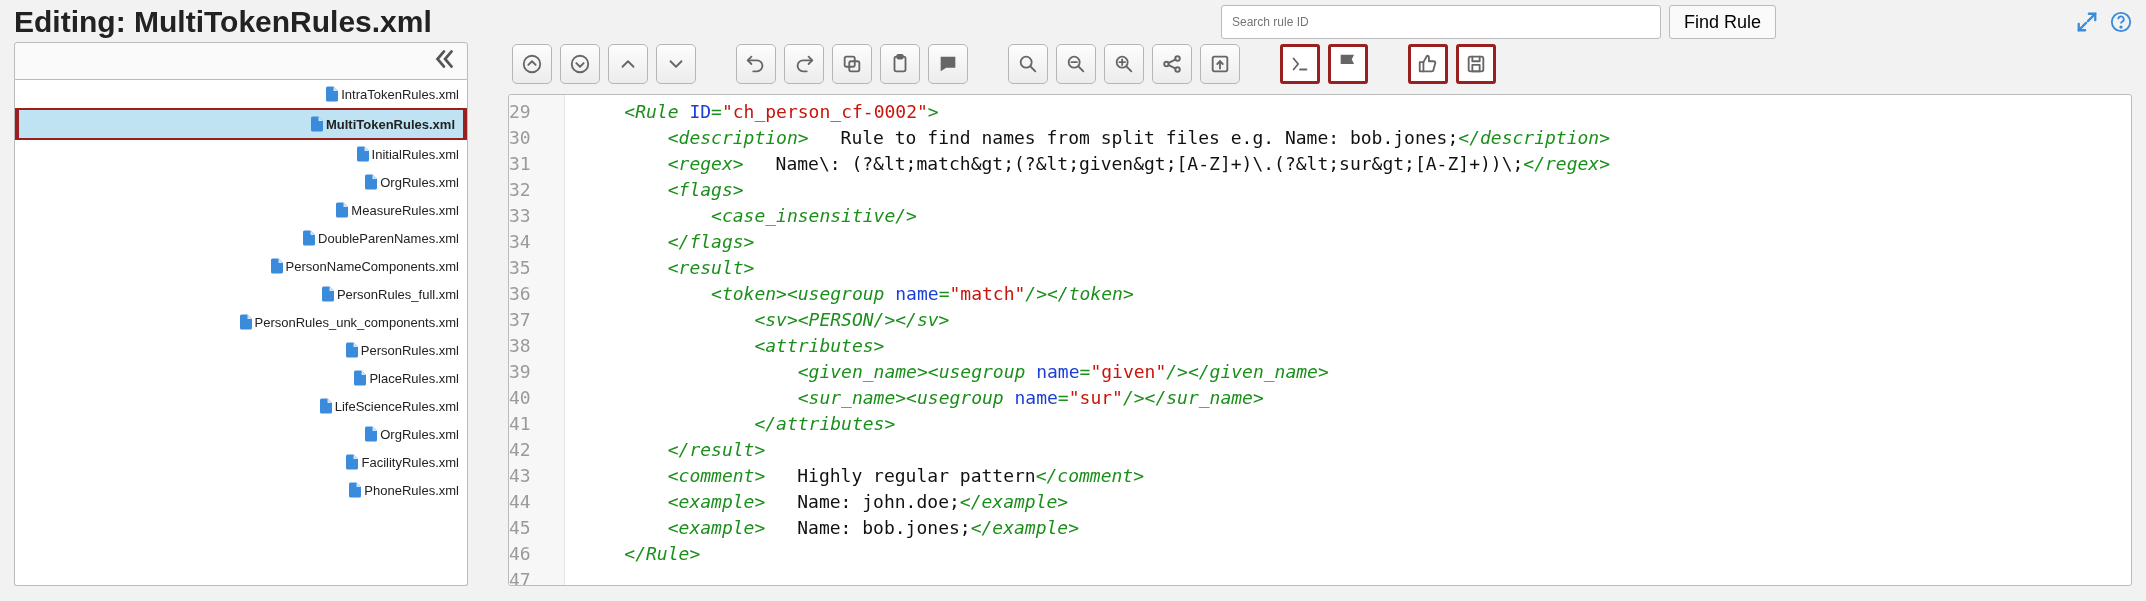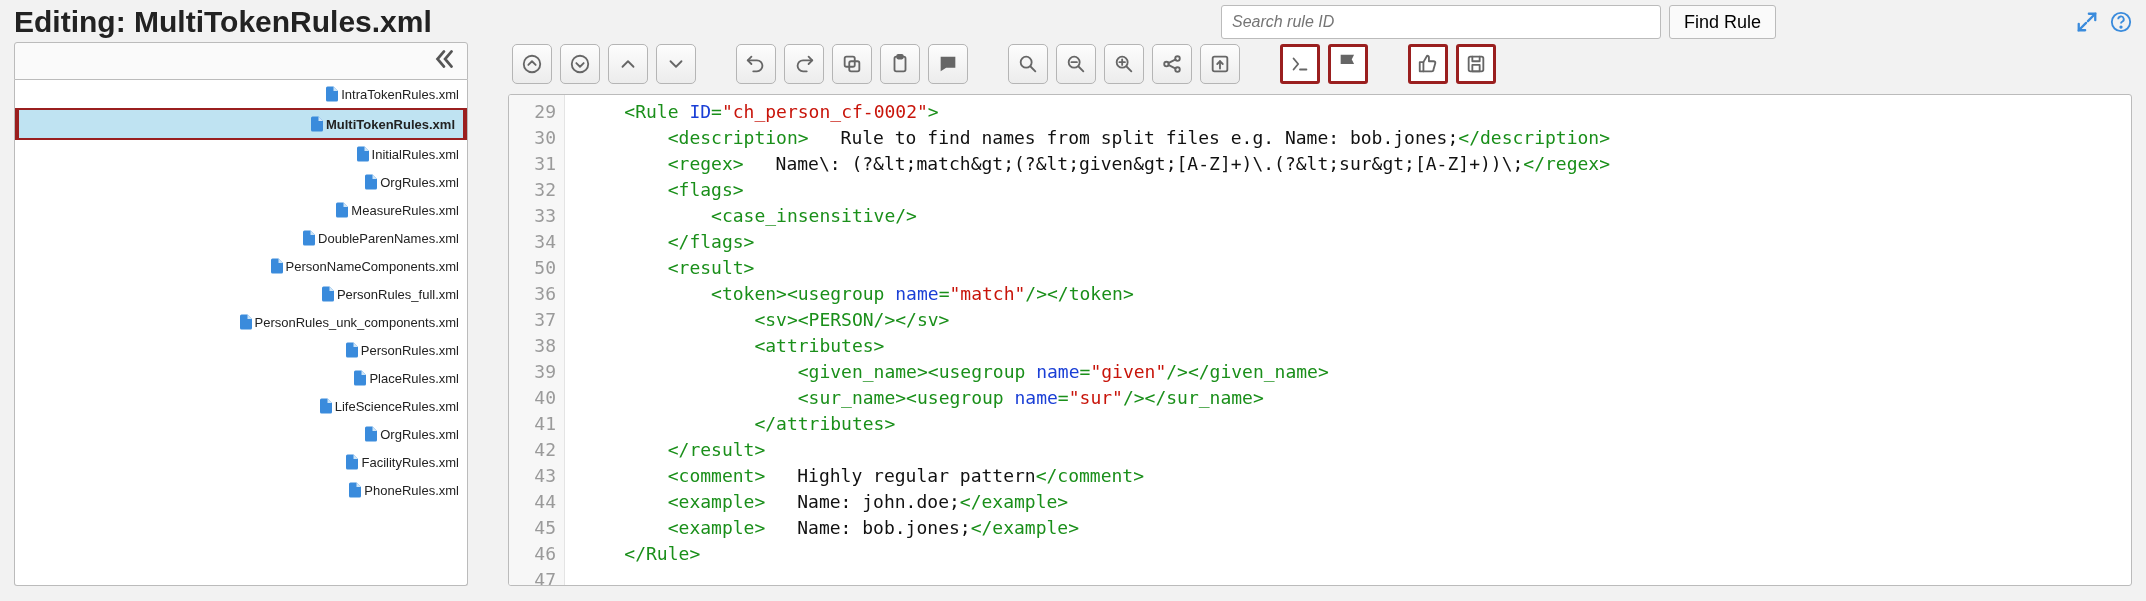--- a/index.html
+++ b/index.html
@@ -1,42 +1,42 @@
 <!DOCTYPE html>
 <html><head>
 <meta charset="utf-8">
 <style>
   * { box-sizing: border-box; }
   html, body { margin:0; padding:0; font-family: Arial, Helvetica, sans-serif; font-size:18px; background:#f5f5f5; color:#222; }
   .app { width:2146px; height:601px; background:#f2f2f2; position:relative; overflow:hidden; }
   .header { display:flex; align-items:center; padding:6px 14px 4px 14px; height:42px; }
   .header-title { font-size:30px; font-weight:bold; white-space:nowrap; }
   .header-spacer { flex:1; }
-  .search-box { width:440px; height:34px; border:1px solid #bbb; border-radius:3px; padding:4px 10px; font-size:16px; background:#fff;font-style:italic; }
+  .search-box { width:440px; height:34px; border:1px solid #bbb; border-radius:3px; padding:4px 10px; font-size:12px; background:#fff; }
   .find-button { height:34px; padding:0 14px; margin-left:8px; border:1px solid #bbb; background:#fafafa; border-radius:3px; font-size:18px; cursor:pointer; }
   .top-right-icons { display:flex; align-items:center; gap:12px; margin-left:300px; }
   .expand-icon svg, .help-icon svg { display:block; }
   .body { display:flex; padding:0 14px 14px 14px; height:558px; gap:40px; }
   .sidebar { width:454px; display:flex; flex-direction:column; }
   .sidebar-top { height:38px; border:1px solid #bbb; border-radius:3px 3px 0 0; background:#fafafa; display:flex; align-items:center; justify-content:flex-end; padding:0 10px; }
   .sidebar-list { border:1px solid #bbb; border-top:none; background:#fff; flex:1; overflow:auto; border-radius:0 0 3px 3px; }
   .file-item { display:flex; align-items:center; gap:0; padding:4px 8px; font-size:13px; cursor:pointer;justify-content:flex-end; }
   .file-item.selected { background:#bfe3f2; font-weight:bold; border:2px solid #9a1f1f; border-left-width:4px; border-right-width:4px; }
   .file-icon svg { display:block; }
   .editor { flex:1; display:flex; flex-direction:column; }
   .toolbar { height:44px; display:flex; align-items:center; gap:8px; padding:0 4px; }
   .toolbar-sep { width:24px; }
   .tbtn { width:40px; height:40px; border:1px solid #b5b5b5; border-radius:5px; background:linear-gradient(#fdfdfd,#ececec); display:flex; align-items:center; justify-content:center; cursor:pointer; }
   .tbtn svg { display:block; }
   .tbtn.boxed { border:3px solid #9a1f1f; border-radius:3px; background:#fff; }
   .code-wrap { flex:1; border:1px solid #bbb; border-radius:3px; margin-top:8px; background:#fff; display:flex; overflow:hidden; }
-  .gutter { width:56px; background:#f7f7f7; border-right:1px solid #e4e4e4; text-align:right; padding:4px 8px 0 0; font-family: "Menlo","Consolas",monospace; font-size:18px; color:#9a9a9a; line-height:26px; }
+  .gutter { width:56px; background:#f7f7f7; border-right:1px solid #e4e4e4; text-align:left; padding:4px 8px 0 0; font-family: "Menlo","Consolas",monospace; font-size:18px; color:#9a9a9a; line-height:26px; }
   .code { flex:1; padding:4px 0 0 16px; font-family:"Menlo","Consolas",monospace; font-size:18px; line-height:26px; white-space:pre; overflow:auto; }
   .code-line { height:26px; }
-  .c-tag { color:#1a8f1a; }
+  .c-tag { color:#1a8f1a;font-style:italic; }
   .c-attr { color:#1a3fd6;text-align:right; }
   .c-str { color:#c8140a; }
   .c-text { color:#111;margin-left:32px; }
 </style>
 </head>
 <body>
 <div class="app">
 
 <div class="header">
   <div class="header-title">
@@ -370,21 +370,21 @@
           </div>
         </div>
     <div class="code-wrap">
       <div class="gutter" id="gutter">
             <div>29</div>
             <div>30</div>
             <div>31</div>
             <div>32</div>
             <div>33</div>
             <div>34</div>
-            <div>50</div>
+            <div>35</div>
             <div>36</div>
             <div>37</div>
             <div>38</div>
             <div>39</div>
             <div>40</div>
             <div>41</div>
             <div>42</div>
             <div>43</div>
             <div>44</div>
             <div>45</div>

